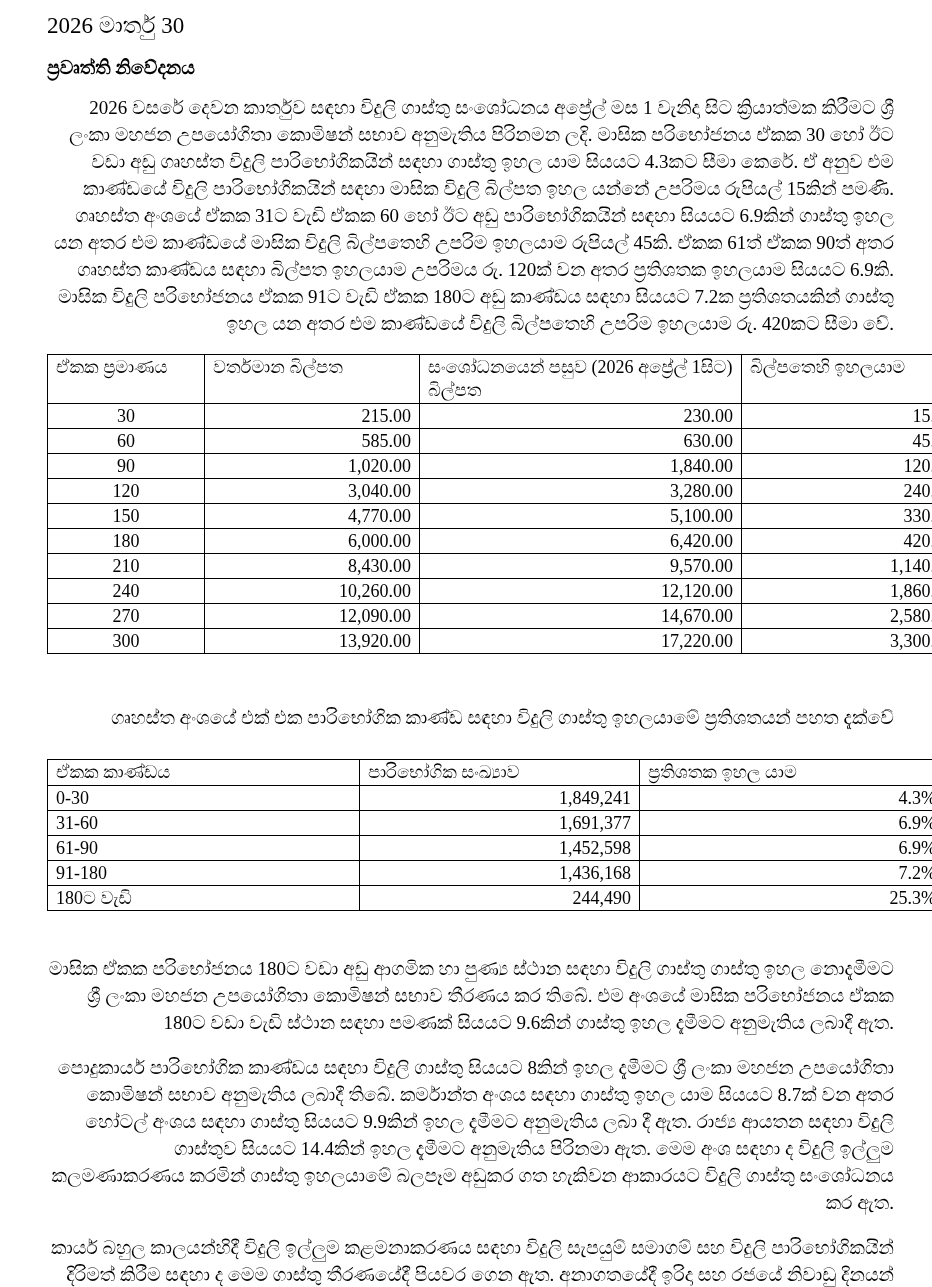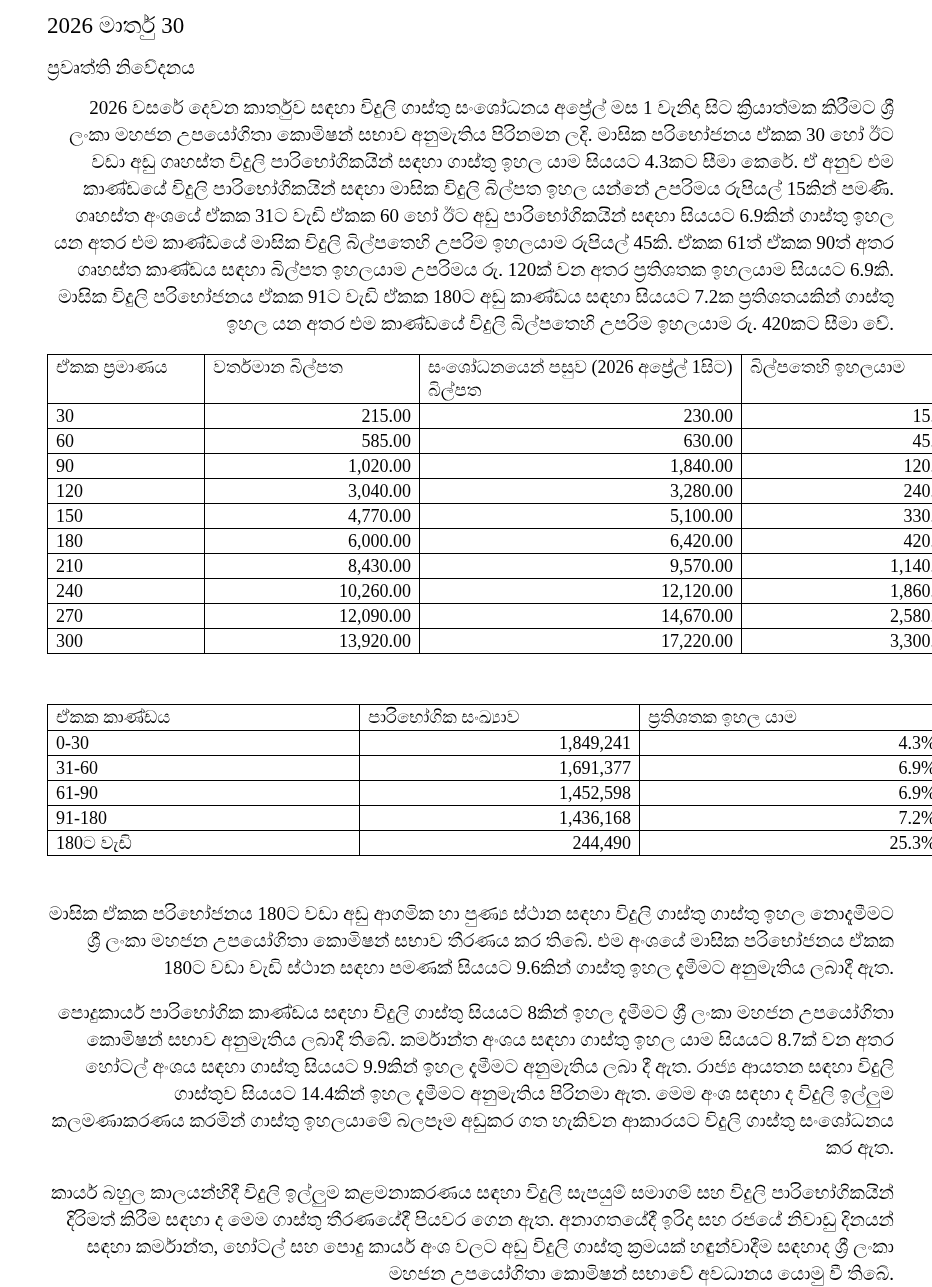--- a/index.html
+++ b/index.html
@@ -21,21 +21,21 @@
   }
   .date-line {
     font-size: 23px;
     line-height: 27px;
     margin: 0 0 15px 0;
   }
   .doc-title {
     font-size: 19px;
     line-height: 27px;
     margin: 0 0 13px 0;
-    font-weight: normal;
+    font-weight: bold;
   }
   .para {
     font-size: 19px;
     line-height: 27px;
     margin: 0 0 18px 0;
     text-align: right;
   }
   .para.before-table { margin-bottom: 17px; }
   .para.table2-intro { margin-bottom: 28px; }
   table.doc-table {
@@ -55,21 +55,21 @@
     padding: 1px 8px;
     line-height: 22px;
     overflow: hidden;
   }
   table.doc-table th { line-height: 23px; margin-top: 32px; }
   
   #table1 th:nth-child(1) { width: 140px; }
   #table1 th:nth-child(2) { width: 198px; }
   #table1 th:nth-child(3) { width: 305px; }
   #table1 th:nth-child(4) { width: 203px; }
-  #table1 td:nth-child(1) { }
+  #table1 td:nth-child(1) { text-align: center; }
   #table1 td:nth-child(2),
   #table1 td:nth-child(3),
   #table1 td:nth-child(4) { text-align: right; }
   
   #table2 th:nth-child(1) { width: 295px; }
   #table2 th:nth-child(2) { width: 263px; }
   #table2 th:nth-child(3) { width: 288px; }
   #table2 td:nth-child(2),
   #table2 td:nth-child(3) { text-align: right; }
 </style>
@@ -150,20 +150,21 @@
         </tr>
         <tr>
           <td>300</td>
           <td>13,920.00</td>
           <td>17,220.00</td>
           <td>3,300.00</td>
         </tr>
       </tbody>
   </table>
 
+  <p class="para table2-intro">ගෘහස්ත අංශයේ එක් එක පාරිභෝගික කාණ්ඩ සඳහා විදුලි ගාස්තු ඉහලයාමේ ප්‍රතිශතයන් පහත දැක්වේ</p>
 
   <table class="doc-table" id="table2">
     <thead>
       <tr>
           <th>ඒකක කාණ්ඩය</th>
           <th>පාරිභෝගික සංඛ්‍යාව</th>
           <th>ප්‍රතිශතක ඉහල යාම</th>
         </tr>
     </thead>
     <tbody>

